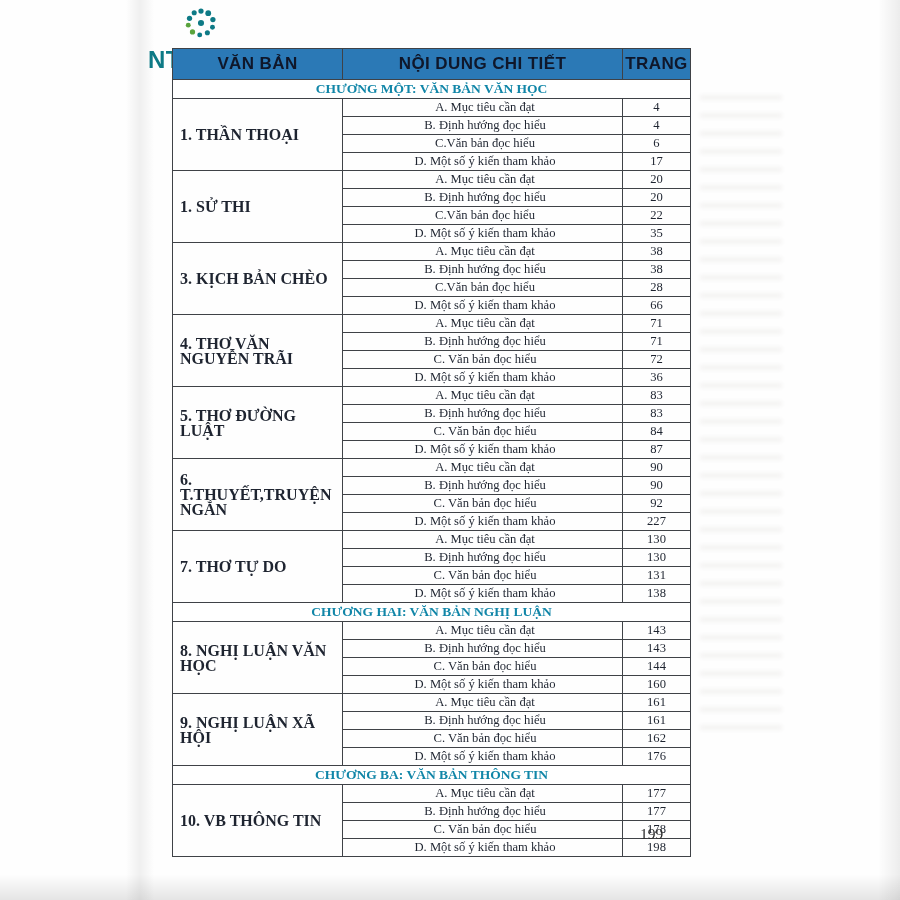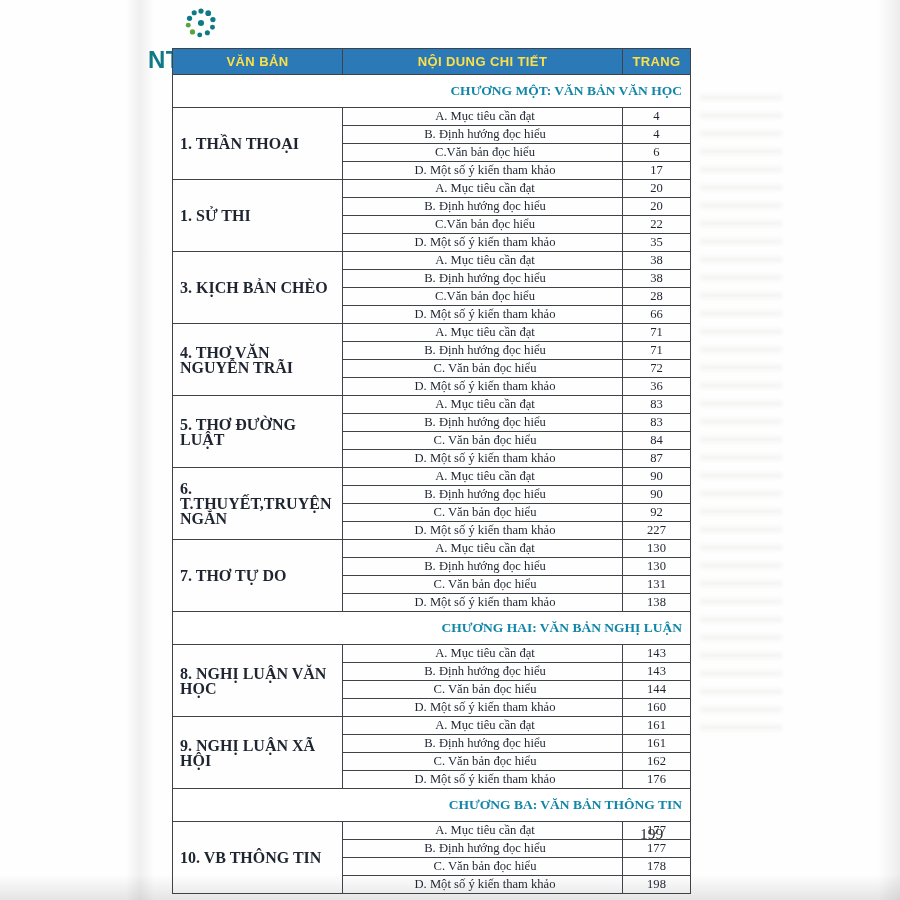--- a/index.html
+++ b/index.html
@@ -35,28 +35,28 @@
   .logo-text .accent { color:#5aa33c; }
 
   
   table.toc {
     position:absolute; left:172px; top:48px; width:518px;
     border-collapse:collapse; table-layout:fixed;
     color:#1e2430;
   }
   table.toc th, table.toc td { border:1px solid #3f4247; overflow:hidden; }
   table.toc th {
-    background:#2b79b6; color:#fde047;
+    background:#2b79b6; color:#0f172a;
     font-family:"Liberation Sans", sans-serif;
-    font-size:13px; font-weight:bold; letter-spacing:.4px;
+    font-size:17px; font-weight:bold; letter-spacing:.4px;
     padding:5px 2px; text-align:center;
   }
   tr.chapter-row td {
-    color:#1186a8; font-weight:bold; text-align:right;
-    font-size:13.5px; padding:8px; background:#ffffff;
+    color:#1186a8; font-weight:bold; text-align:center;
+    font-size:13.5px; padding:1px; background:#ffffff;
   }
   td.section-cell {
     font-weight:bold; font-size:16px; line-height:15px;
     padding:2px 4px 2px 7px; vertical-align:middle; text-align:left;
   }
   td.content-cell {
     font-size:12.6px; line-height:15px;
     padding:1px 4px 1px 9px; text-align:center; white-space:nowrap;
   }
   td.page-cell {

